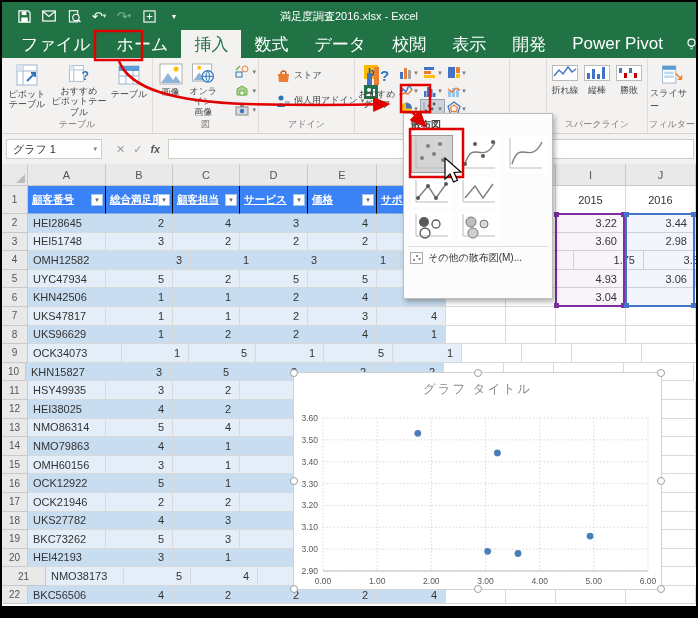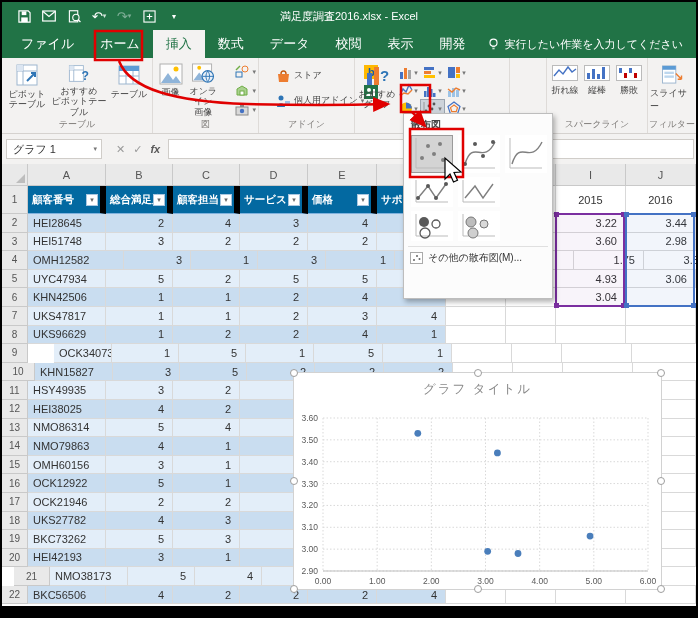--- a/index.html
+++ b/index.html
@@ -10,21 +10,21 @@
   
   #titlebar { position:absolute; left:0; top:0; width:100%; height:28px; background:#217346; display:flex; align-items:center; }
   #qat { display:flex; align-items:center; gap:9px; margin-left:14px; }
   .qicon { width:16px; height:16px; display:flex; align-items:center; justify-content:center; color:#fff; font-size:12px; }
   .qicon svg { display:block; }
   #win-title { position:absolute; left:50%; transform:translateX(-50%); color:#fff; font-size:11px; white-space:nowrap; }
 
   
   #tabrow { position:absolute; left:0; top:28px; width:100%; height:28px; background:#217346; display:flex; align-items:stretch; }
   #ribbon-tabs { display:flex; align-items:stretch; margin-left:6px; }
-  .tab { color:#fff; font-size:13px; padding:0 13px; display:flex; align-items:center; white-space:nowrap; }
+  .tab { color:#fff; font-size:17px; padding:0 13px; display:flex; align-items:center; white-space:nowrap; }
   .tab.active { background:#f3f2f1; color:#217346; }
   #tellme { display:flex; align-items:center; gap:5px; color:#fff; font-size:11px; margin-left:10px; white-space:nowrap; }
 
   
   #ribbon { position:absolute; left:0; top:56px; width:100%; height:76px; background:#f3f2f1; border-bottom:1px solid #d5d2cf; display:flex; }
   .rgroup { position:relative; height:100%; border-right:1px solid #dedbd8; padding:3px 2px 16px 2px; display:flex; align-items:flex-start; }
   .glabel { position:absolute; bottom:2px; left:0; width:100%; text-align:center; font-size:9px; color:#7d7a77; white-space:nowrap; overflow:hidden; }
   .bigbtn { width:46px; height:56px; display:flex; flex-direction:column; align-items:center; justify-content:flex-start; font-size:9px; color:#444; text-align:center; line-height:1.15; padding-top:2px; }
   .bigbtn svg { margin-bottom:2px; }
   .smallstack { display:flex; flex-direction:column; justify-content:flex-start; gap:2px; padding-top:2px; }
@@ -44,21 +44,21 @@
   #formulafield { flex:1; height:20px; background:#fff; border:1px solid #d0cdc9; margin-right:2px; }
 
   
   #sheet { position:absolute; left:0; top:162px; width:694px; height:442px; background:#fff; }
   .srow { display:flex; }
   .cell { flex:none; overflow:hidden; white-space:nowrap; font-size:11px; color:#333; border-right:1px solid #d9d9d9; border-bottom:1px solid #d9d9d9; display:flex; align-items:center; }
   .hdrcell { background:#e9e9e9; color:#555; justify-content:center; border-right:1px solid #c9c9c9; border-bottom:1px solid #c9c9c9; font-size:11px; }
   .rowno { background:#e9e9e9; color:#555; justify-content:center; border-right:1px solid #c9c9c9; border-bottom:1px solid #c9c9c9; font-size:10px; }
   .corner { position:relative; }
   .corner:after { content:""; position:absolute; right:2px; bottom:2px; border-left:9px solid transparent; border-bottom:9px solid #bdbdbd; }
-  .tblhdr { background:#0369a1; color:#fff; font-weight:bold; font-size:10.5px; padding-left:4px; position:relative; border-right:6px solid #000000; border-bottom:1px solid #7fb2de; }
+  .tblhdr { background:#3b82f6; color:#fff; font-weight:bold; font-size:10.5px; padding-left:4px; position:relative; border-right:1px solid #000000; border-bottom:1px solid #7fb2de;text-decoration:underline; }
   .filterbox { position:absolute; right:2px; top:50%; transform:translateY(-50%); width:12px; height:12px; background:#fff; border:1px solid #aac7e0; color:#666; font-size:7px; display:flex; align-items:center; justify-content:center; }
   .num { justify-content:flex-end; padding-right:8px; }
   .txt { padding-left:5px; }
   .ctr { justify-content:center; }
   .bandA { background:#c9ddf0; }
   .bandB { background:#e3eef9; }
 
   
   .rangebox { position:absolute; z-index:3; pointer-events:none; }
   .rangebox .hsq { position:absolute; width:5px; height:5px; }
@@ -129,20 +129,21 @@
   <div id="tabrow">
     <div id="ribbon-tabs">
           <div class="tab">ファイル</div>
           <div class="tab">ホーム</div>
           <div class="tab active">挿入</div>
           <div class="tab">数式</div>
           <div class="tab">データ</div>
           <div class="tab">校閲</div>
           <div class="tab">表示</div>
           <div class="tab">開発</div>
+          <div class="tab">Power Pivot</div>
         </div>
     <div id="tellme">
       <svg width="11" height="13" viewBox="0 0 11 14">
             <circle cx="5.5" cy="5" r="3.8" fill="none" stroke="#fff" stroke-width="1.2"></circle>
             <path d="M4 9.5h3M4.3 11.5h2.4" stroke="#fff" stroke-width="1.1"></path>
           </svg>
       <span>実行したい作業を入力してください</span>
     </div>
   </div>
 
@@ -523,33 +524,33 @@
           <div class="cell bandA num" style="width: 68px;">2</div>
           <div class="cell bandA num" style="width: 69px;">4</div>
           <div class="cell bandA num" style="width: 69px;">1</div>
           <div class="cell " style="width: 60px;"></div>
           <div class="cell " style="width: 50px;"></div>
           <div class="cell num" style="width: 70px;"></div>
           <div class="cell num" style="width: 70px;"></div>
         </div>
         <div class="srow" style="height: 18.6px;">
           <div class="cell rowno" style="width: 26px;">9</div>
-          <div class="cell bandB txt" style="width: 58px; margin-left: 26px;">OCK34073</div>
+          <div class="cell bandB txt" style="width: 94px;">OCK34073</div>
           <div class="cell bandB num" style="width: 67px;">1</div>
           <div class="cell bandB num" style="width: 67px;">5</div>
           <div class="cell bandB num" style="width: 68px;">1</div>
           <div class="cell bandB num" style="width: 69px;">5</div>
           <div class="cell bandB num" style="width: 69px;">1</div>
           <div class="cell " style="width: 60px;"></div>
           <div class="cell " style="width: 50px;"></div>
           <div class="cell num" style="width: 70px;"></div>
           <div class="cell num" style="width: 70px;"></div>
         </div>
         <div class="srow" style="height: 18.6px;">
-          <div class="cell rowno" style="width: 33px;">10</div>
+          <div class="cell rowno" style="width: 24px;">10</div>
           <div class="cell bandA txt" style="width: 78px;">KHN15827</div>
           <div class="cell bandA num" style="width: 67px;">3</div>
           <div class="cell bandA num" style="width: 67px;">5</div>
           <div class="cell bandA num" style="width: 68px;">2</div>
           <div class="cell bandA num" style="width: 69px;">2</div>
           <div class="cell bandA num" style="width: 69px;">2</div>
           <div class="cell " style="width: 60px;"></div>
           <div class="cell " style="width: 50px;"></div>
           <div class="cell num" style="width: 70px;"></div>
           <div class="cell num" style="width: 70px;"></div>
@@ -678,21 +679,21 @@
           <div class="cell bandA num" style="width: 67px;">1</div>
           <div class="cell bandA num" style="width: 68px;"></div>
           <div class="cell bandA num" style="width: 69px;"></div>
           <div class="cell bandA num" style="width: 69px;"></div>
           <div class="cell " style="width: 60px;"></div>
           <div class="cell " style="width: 50px;"></div>
           <div class="cell num" style="width: 70px;"></div>
           <div class="cell num" style="width: 70px;"></div>
         </div>
         <div class="srow" style="height: 18.6px;">
-          <div class="cell rowno" style="width: 36px; margin-left: 12px;">21</div>
+          <div class="cell rowno" style="width: 44px;">21</div>
           <div class="cell bandB txt" style="width: 78px;">NMO38173</div>
           <div class="cell bandB num" style="width: 67px;">5</div>
           <div class="cell bandB num" style="width: 67px;">4</div>
           <div class="cell bandB num" style="width: 68px;"></div>
           <div class="cell bandB num" style="width: 69px;"></div>
           <div class="cell bandB num" style="width: 69px;"></div>
           <div class="cell " style="width: 60px;"></div>
           <div class="cell " style="width: 50px;"></div>
           <div class="cell num" style="width: 70px;"></div>
           <div class="cell num" style="width: 70px;"></div>

